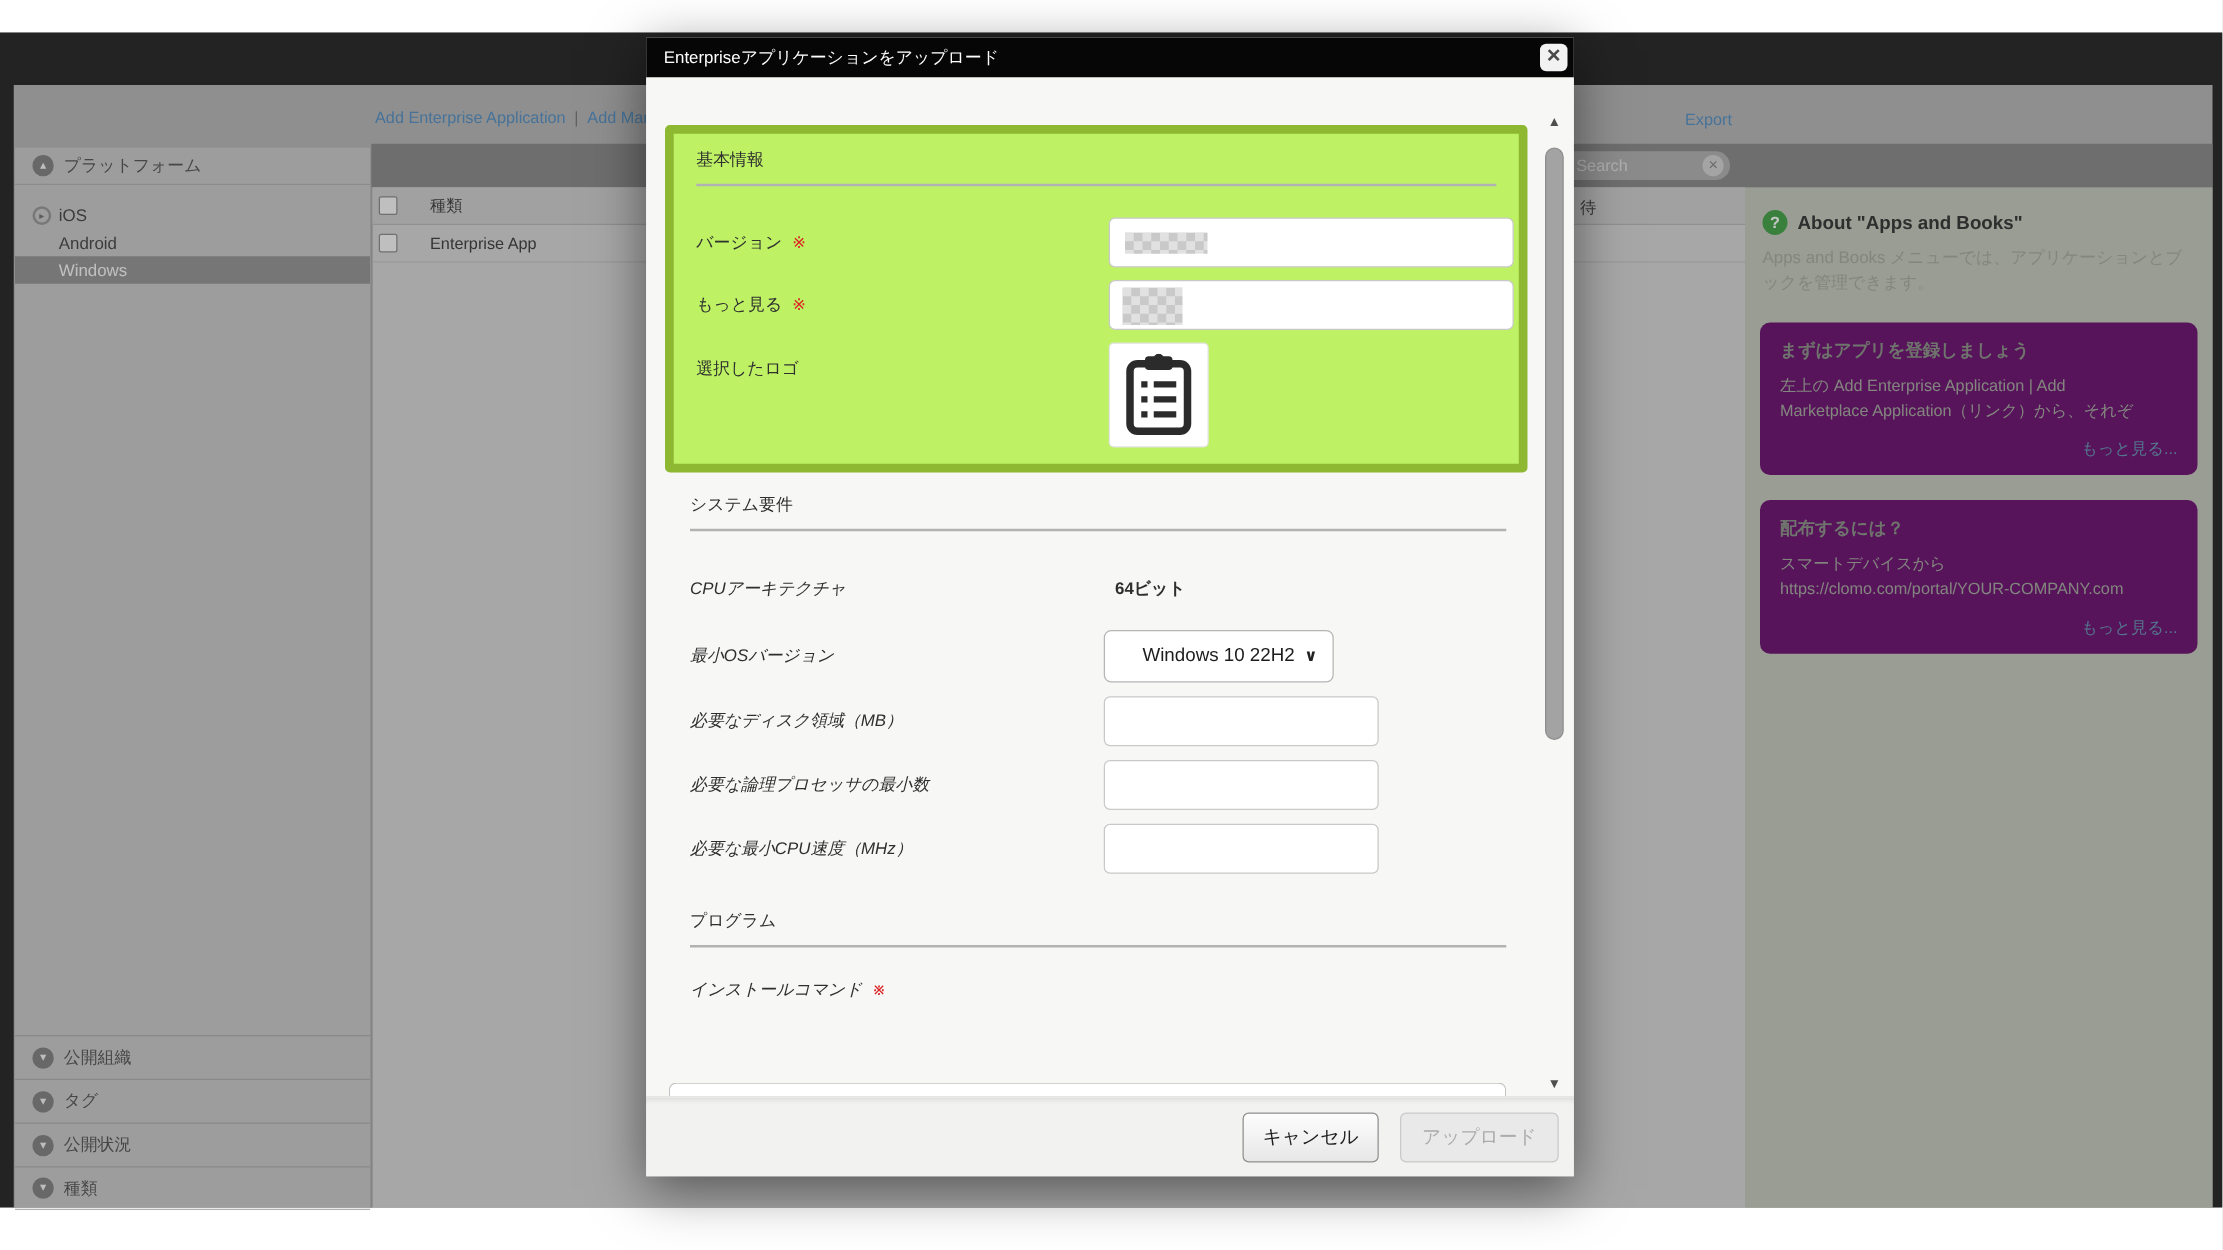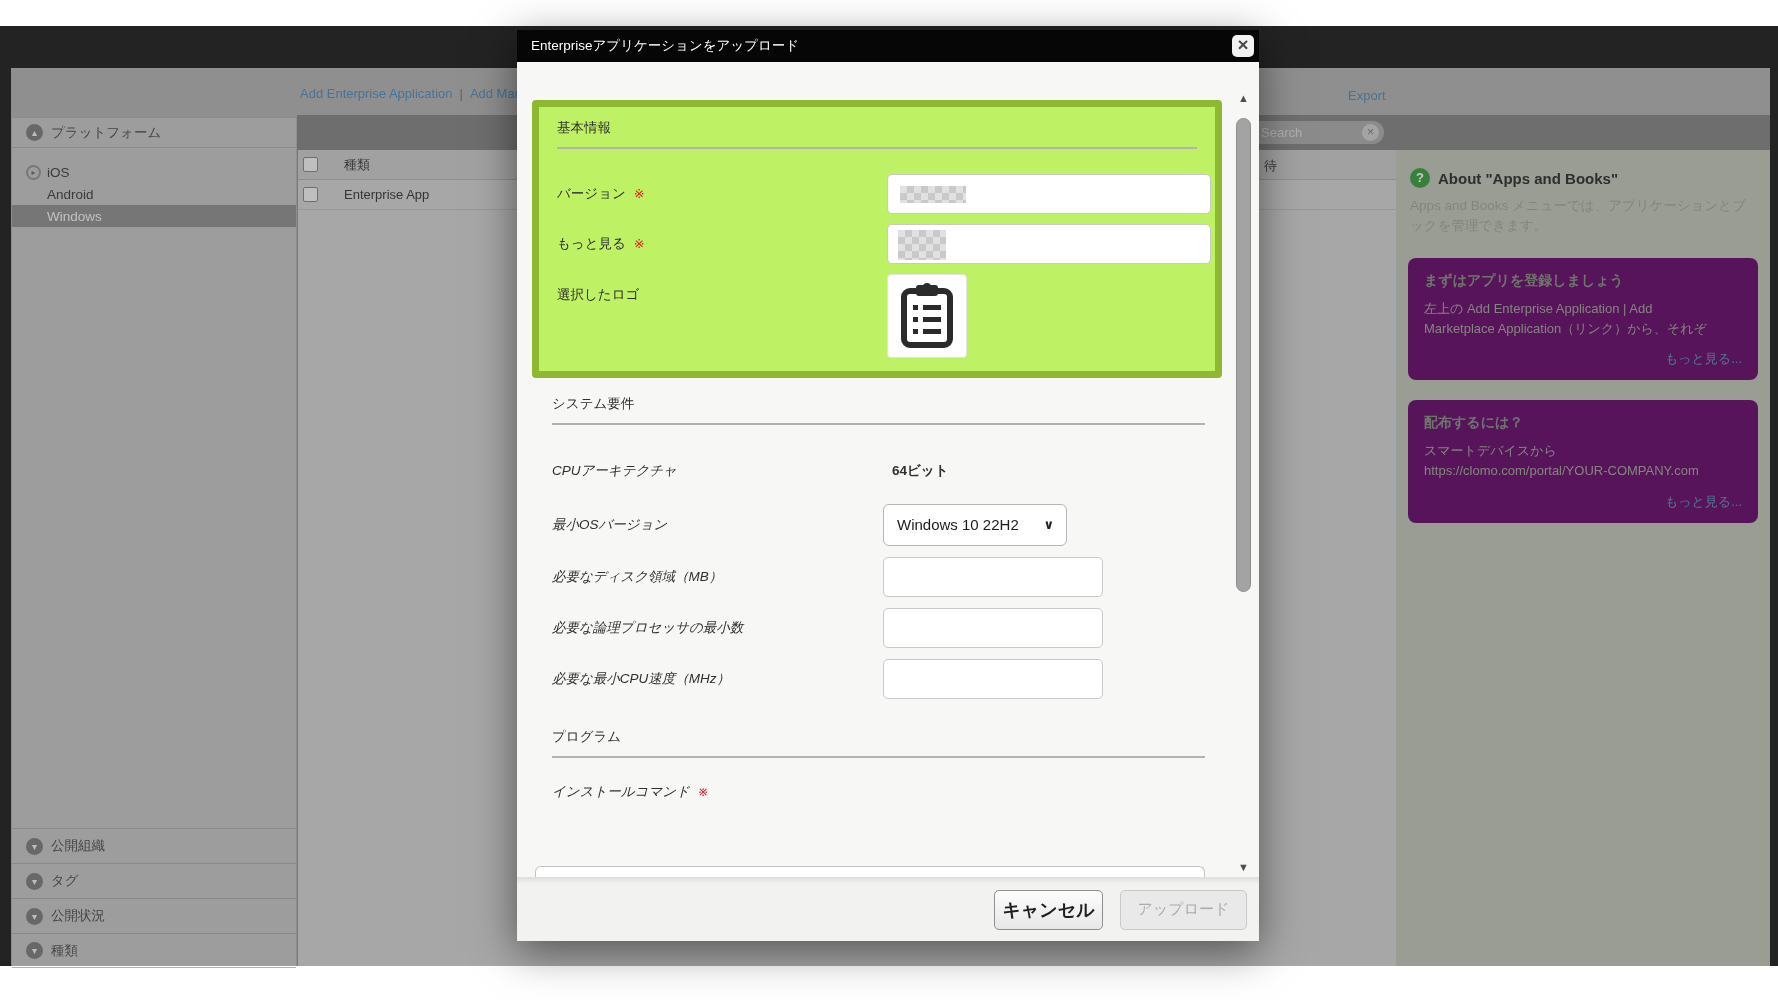--- a/index.html
+++ b/index.html
@@ -84,38 +84,38 @@
   .mz2 { left:10px; top:5px; width:48px; height:30px; }
   .logo-box { width:80px; height:84px; background:#ffffff; border:1px solid #e2e2e2; border-radius:4px; display:flex; align-items:center; justify-content:center; }
   .r3 .f-label { margin-top:12px; }
 
   .sections { padding:17px 54px 0 35px; }
   .sys-h { margin-top:0; }
   .s-hr { border-bottom:2px solid #b2b2b2; margin-top:10px; }
   .s-row { display:flex; align-items:center; }
   .s-label { width:331px; font-size:13.5px; color:#2f2f2f; flex:0 0 auto;font-style:italic; }
   .s-val { font-size:13.5px; color:#2f2f2f; margin-left:9px;font-weight:bold; }
-  .sel-box { position:relative; width:184px; height:42px; background:#ffffff; border:1px solid #b5b5b5; border-radius:6px; font-size:15px; color:#1d1d1d; line-height:40px; padding-left:13px; cursor:pointer; }
+  .sel-box { position:relative; width:184px; height:42px; background:#ffffff; border:1px solid #b5b5b5; border-radius:6px; font-size:15px; color:#1d1d1d; line-height:40px; padding-left:30px; cursor:pointer; }
   .sel-chev { position:absolute; right:12px; top:0; font-size:13px; font-weight:bold; color:#222222; }
   .s-input { width:220px; height:40px; background:#ffffff; border:1px solid #c9c9c9; border-radius:5px; }
   .row-cpu { margin-top:37px; }
   .row-os { margin-top:24px; }
   .row-gap { margin-top:11px; }
   .prog-h { margin-top:29px; }
   .row-install { margin-top:25px; }
   .textarea-sliver { position:absolute; left:18px; right:54px; top:804px; height:22px; background:#ffffff; border:1px solid #c3c3c3; border-bottom:none; border-radius:6px 6px 0 0; }
 
   .scrollbar { position:absolute; right:7px; top:30px; bottom:4px; width:17px; }
   .sb-up, .sb-down { position:absolute; left:0; width:17px; text-align:center; color:#4f4f4f; font-size:11px; cursor:pointer; }
   .sb-up { top:0; }
   .sb-down { bottom:0; }
   .sb-thumb { position:absolute; left:1px; top:26px; width:15px; height:474px; background:#a3a3a3; border:1px solid #8e8e8e; border-radius:8px; cursor:pointer; }
 
   .m-foot { position:relative; height:64px; background:#f2f2f1; border-top:1px solid #e0e0e0; box-shadow:inset 0 6px 6px -5px rgba(0,0,0,0.12); display:flex; align-items:center; justify-content:flex-end; gap:17px; padding-right:12px; }
-  .btn-cancel { width:109px; height:40px; background:linear-gradient(#fdfdfd,#e7e7e7); border:1px solid #8f8f8f; border-radius:5px; font-size:18px; color:#1e1e1e; font-family:inherit; cursor:pointer;font-weight:bold; }
+  .btn-cancel { width:109px; height:40px; background:linear-gradient(#fdfdfd,#e7e7e7); border:1px solid #8f8f8f; border-radius:5px; font-size:15px; color:#1e1e1e; font-family:inherit; cursor:pointer; }
   .btn-upload { width:127px; height:40px; background:#e9e9e9; border:1px solid #c9c9c9; border-radius:5px; font-size:15px; color:#ababab; font-family:inherit; }
 </style>
 </head>
 <body>
 
 <div class="page">
 
   <div class="app">
 
 

